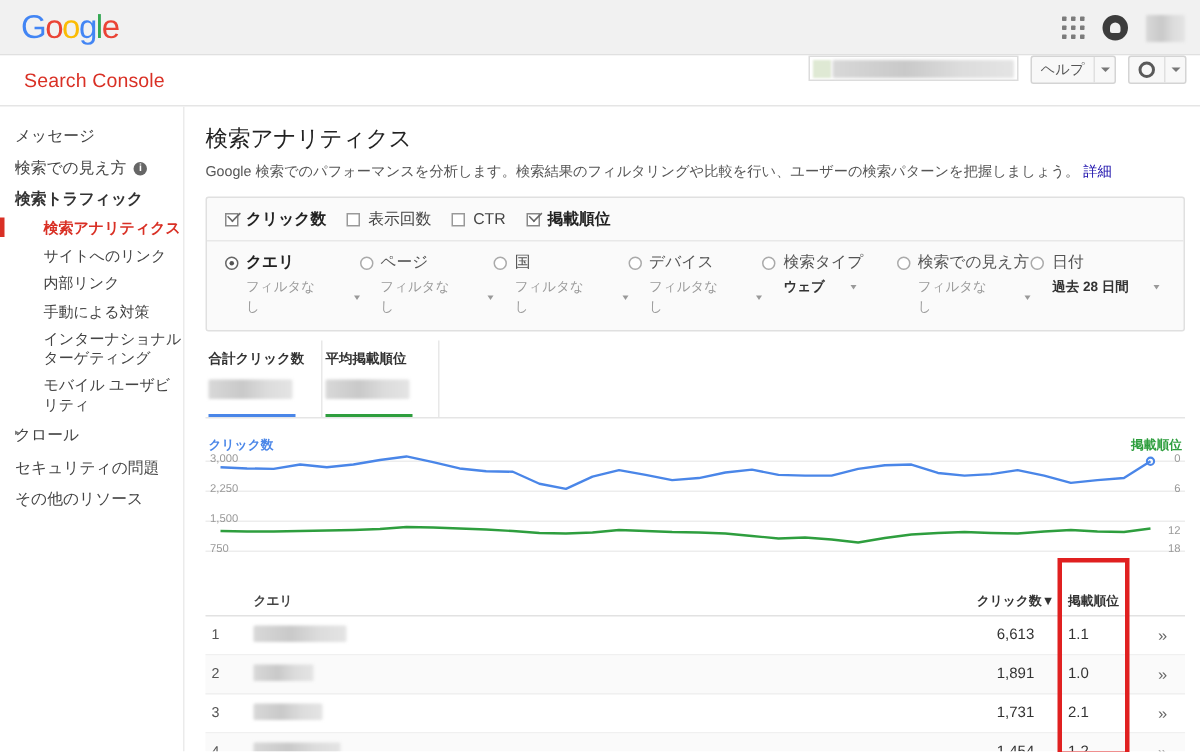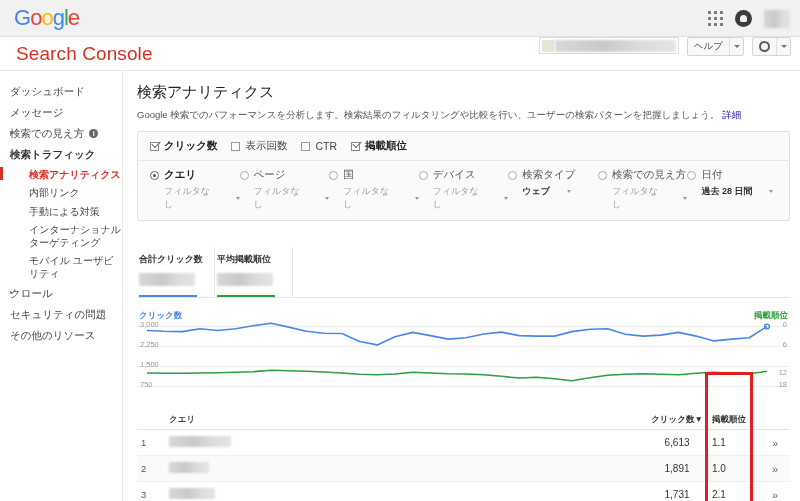--- a/index.html
+++ b/index.html
@@ -19,21 +19,21 @@
   .gb { color:#4285f4; } .gr { color:#ea4335; } .gy { color:#fbbc05; } .gg { color:#34a853; }
   .topright { position:absolute; right:10px; top:0; height:37px; display:flex; align-items:center; gap:12px; }
   .apps-grid { width:15px; height:15px; display:grid; grid-template-columns:repeat(3,3px); grid-template-rows:repeat(3,3px); gap:3px; }
   .apps-grid i { background:#7b7b7b; display:block; width:3px; height:3px; border-radius:.5px; }
   .bell { width:17px; height:17px; border-radius:50%; background:#3c3c3c; display:flex; align-items:center; justify-content:center; }
   .bell:after { content:""; width:7px; height:7px; background:#f1f1f1; border-radius:50% 50% 20% 20%; }
   .avatar { width:26px; height:18px; }
 
   
   .schead { height:34px; border-bottom:1px solid #e5e5e5; display:flex; align-items:center; position:relative; background:#fff; }
-  .sctitle { color:#d93025; font-size:19px; margin-left:16px; letter-spacing:.1px; }
+  .sctitle { color:#d93025; font-size:13px; margin-left:16px; letter-spacing:.1px; }
   .schead-right { position:absolute; right:9px; top:0; height:26px; display:flex; align-items:flex-start; gap:8px; }
   .siteselect { width:140px; height:17px; border:1px solid #dcdcdc; background:#fff; display:flex; align-items:center; padding:0 2px; }
   .siteselect .sw { width:12px; height:12px; background:#dfe9d4; filter:blur(.6px); }
   .siteselect .rd { flex:1; height:12px; margin-left:1px; }
   .btn-sm { height:19px; border:1px solid #d4d4d4; background:#f8f8f8; border-radius:2px; display:flex; align-items:center; font-size:9.5px; color:#555; }
   .btn-sm .lbl { padding:0 6px; }
   .btn-sm .cv { width:14px; text-align:center; border-left:1px solid #e0e0e0; height:100%; display:flex; align-items:center; justify-content:center; }
   .caret { width:0; height:0; border-left:3px solid transparent; border-right:3px solid transparent; border-top:3px solid #777; }
   .gear { width:11px; height:11px; border-radius:50%; border:2.5px solid #5a5a5a; position:relative; }
   .gearwrap { padding:0 6px; display:flex; align-items:center; }
@@ -72,21 +72,21 @@
   .rad.on { border-color:#666; }
   .rad.on:after { content:""; position:absolute; left:2px; top:2px; width:3px; height:3px; border-radius:50%; background:#555; }
   .fcol .hd .t { color:#555; }
   .fcol.act .hd .t { font-weight:bold; color:#222; }
   .fcol .sub { font-size:9px; color:#9a9a9a; margin-top:3px; margin-left:14px; display:flex; align-items:center; gap:17px; }
   .fcol.boldsub .sub { color:#333; font-weight:bold; }
   .mini-caret { width:0;height:0;border-left:2.5px solid transparent;border-right:2.5px solid transparent;border-top:3px solid #999; }
 
   
   .cards { display:flex; border-bottom:1px solid #e5e5e5; margin-top:6px; }
-  .card { width:78px; padding:6px 8px 0 2px; border-right:1px solid #e8e8e8;margin-top:20px; }
+  .card { width:78px; padding:6px 8px 0 2px; border-right:1px solid #e8e8e8; }
   .card .ct { font-size:9px; font-weight:bold; color:#333; margin-bottom:7px; }
   .card .cv { height:13px; width:56px; margin-bottom:5px; }
   .card .bar { height:2px; width:58px; }
   .card.c1 .bar { background:#4a86e8; }
   .card.c2 .bar { background:#2e9e3e; }
 
   
   .chartbox { position:relative; height:90px; margin-top:12px; }
   .clegend { position:absolute; top:0; font-size:8.5px; font-weight:bold; }
   .clegend.l { left:2px; color:#4a86e8; }
@@ -155,32 +155,32 @@
       <div class="cv">
           <div class="caret"></div>
         </div>
     </div>
   </div>
 </div>
 
 <div class="wrap">
 
   <div class="sidebar">
-    <div class="nav-i top"><span>ダッシュボード</span></div>
     <div class="nav-i top"><span>メッセージ</span></div>
     <div class="nav-i top">
       <span class="arw">▸</span>
       <span>検索での見え方</span>
       <span class="badge-i">i</span>
     </div>
     <div class="nav-i top group">
       <span class="arw">▾</span>
       <span>検索トラフィック</span>
     </div>
     <div class="nav-i sub sel"><span>検索アナリティクス</span></div>
+    <div class="nav-i sub"><span>サイトへのリンク</span></div>
     <div class="nav-i sub"><span>内部リンク</span></div>
     <div class="nav-i sub"><span>手動による対策</span></div>
     <div class="nav-i sub"><span>インターナショナル ターゲティング</span></div>
     <div class="nav-i sub"><span>モバイル ユーザビリティ</span></div>
     <div class="nav-i top">
       <span class="arw">▸</span>
       <span>クロール</span>
     </div>
     <div class="nav-i top"><span>セキュリティの問題</span></div>
     <div class="nav-i top"><span>その他のリソース</span></div>

